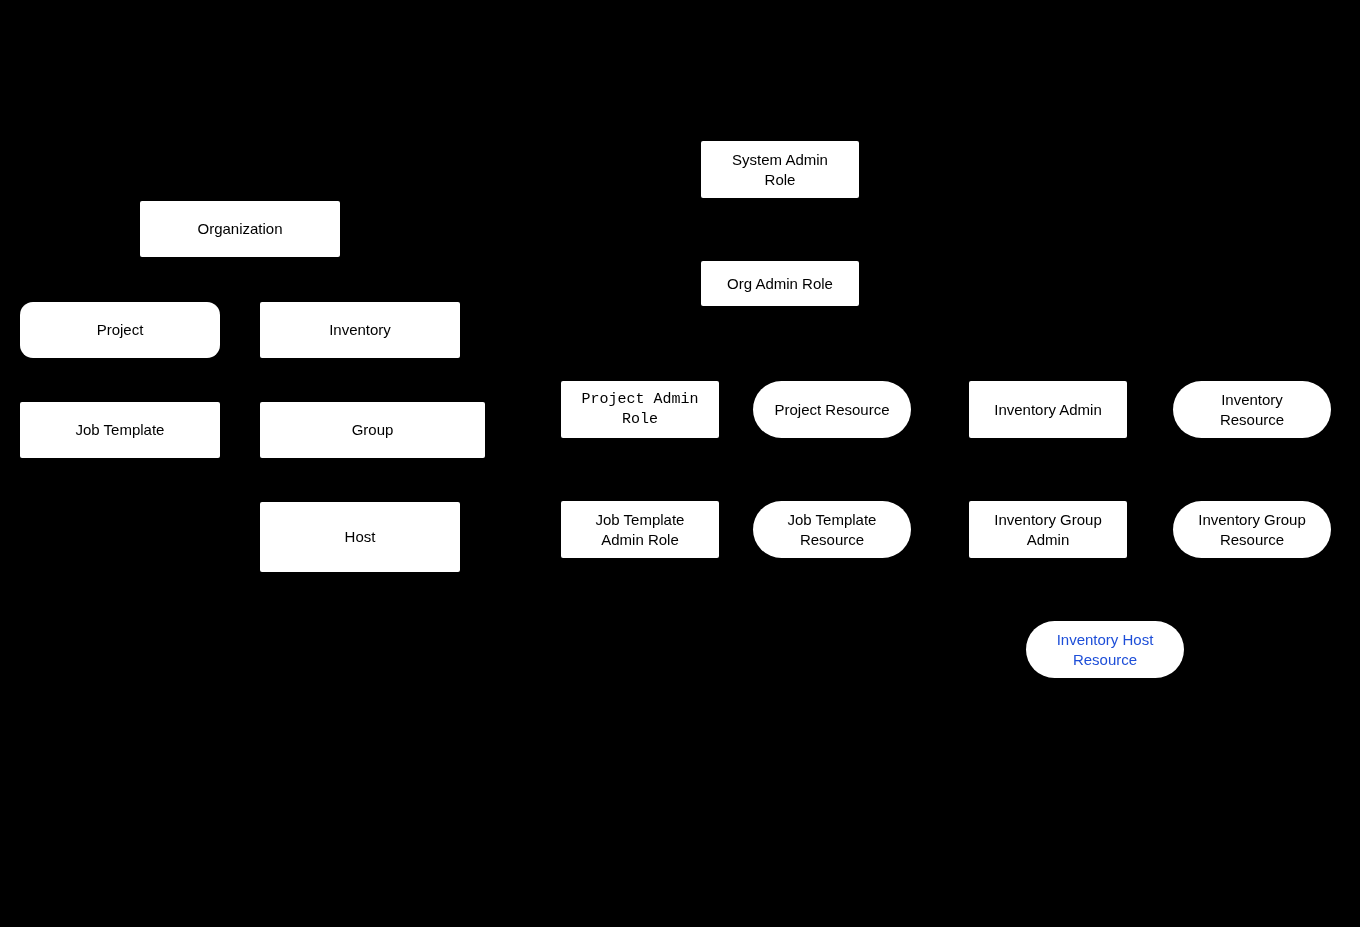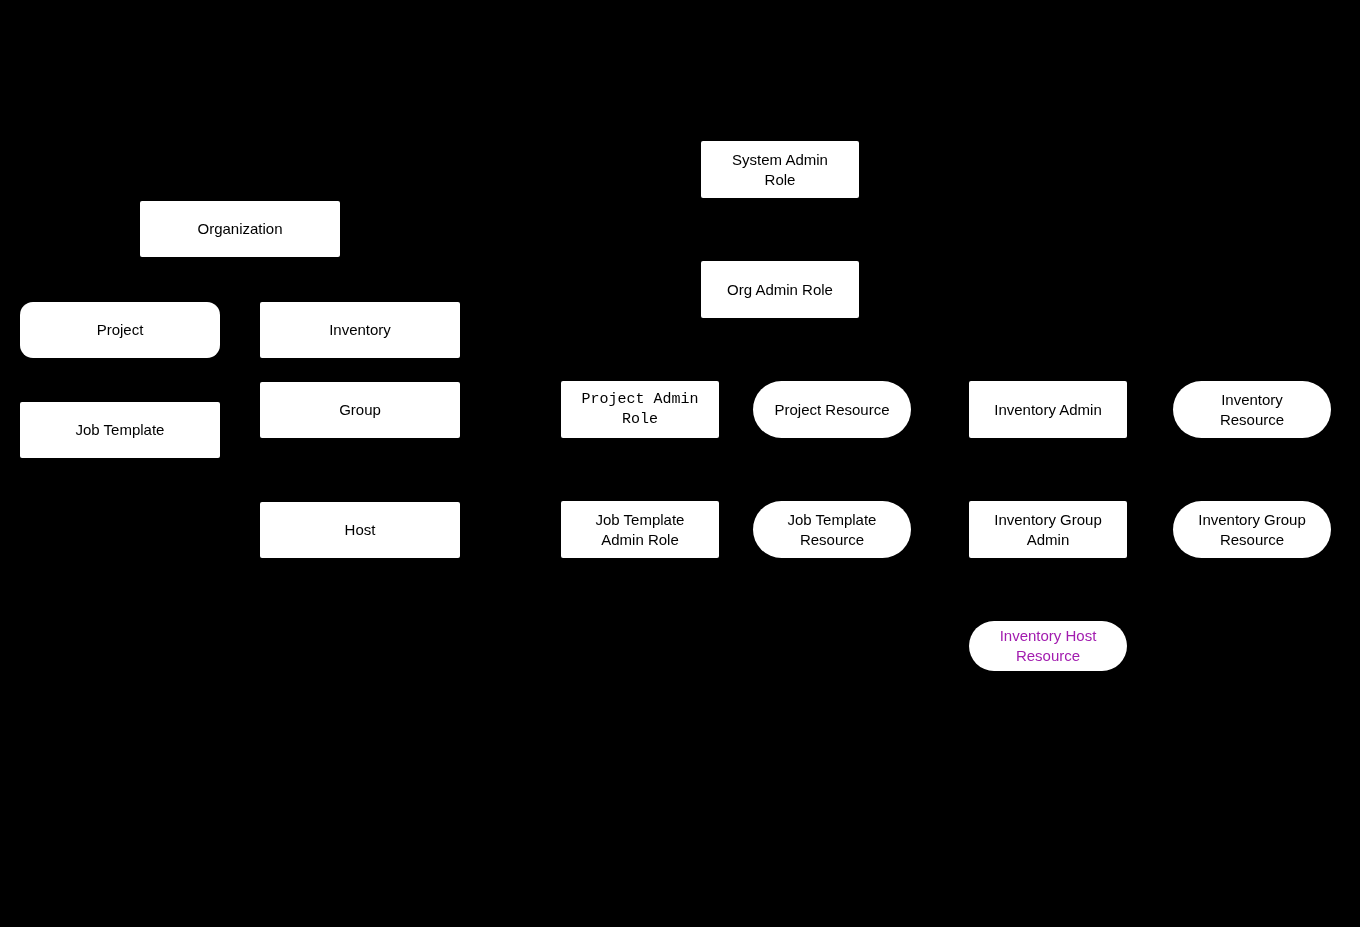--- a/index.html
+++ b/index.html
@@ -42,34 +42,34 @@
   }
 </style>
 </head>
 <body>
 
 <div id="canvas" style="background: rgb(0, 0, 0);">
     <div class="node rect" style="left: 140px; top: 201px; width: 200px; height: 56px; background: rgb(255, 255, 255); color: rgb(0, 0, 0);"><span class="node-label">Organization</span></div>
     <div class="node rect" style="left: 20px; top: 302px; width: 200px; height: 56px; background: rgb(255, 255, 255); color: rgb(0, 0, 0); border-radius: 13px;"><span class="node-label">Project</span></div>
     <div class="node rect" style="left: 260px; top: 302px; width: 200px; height: 56px; background: rgb(255, 255, 255); color: rgb(0, 0, 0);"><span class="node-label">Inventory</span></div>
     <div class="node rect" style="left: 20px; top: 402px; width: 200px; height: 56px; background: rgb(255, 255, 255); color: rgb(0, 0, 0);"><span class="node-label">Job Template</span></div>
-    <div class="node rect" style="left: 260px; top: 382px; width: 200px; height: 56px; background: rgb(255, 255, 255); color: rgb(0, 0, 0);"><span class="node-label">Group</span></div>
-    <div class="node rect" style="left: 260px; top: 502px; width: 200px; height: 56px; background: rgb(255, 255, 255); color: rgb(0, 0, 0); align-items: center;"><span class="node-label">Host</span></div>
+    <div class="node rect" style="left: 260px; top: 402px; width: 225px; height: 56px; background: rgb(255, 255, 255); color: rgb(0, 0, 0);"><span class="node-label">Group</span></div>
+    <div class="node rect" style="left: 260px; top: 502px; width: 200px; height: 70px; background: rgb(255, 255, 255); color: rgb(0, 0, 0); align-items: center;"><span class="node-label">Host</span></div>
     <div class="node rect" style="left: 701px; top: 141px; width: 158px; height: 57px; background: rgb(255, 255, 255); color: rgb(0, 0, 0);"><span class="node-label">System Admin
 Role</span></div>
-    <div class="node rect" style="left: 701px; top: 261px; width: 158px; height: 57px; background: rgb(255, 255, 255); color: rgb(0, 0, 0);"><span class="node-label">Org Admin Role</span></div>
+    <div class="node rect" style="left: 701px; top: 261px; width: 158px; height: 45px; background: rgb(255, 255, 255); color: rgb(0, 0, 0);"><span class="node-label">Org Admin Role</span></div>
     <div class="node rect" style="left: 561px; top: 381px; width: 158px; height: 57px; background: rgb(255, 255, 255); color: rgb(0, 0, 0); font-family: Liberation Mono, monospace;"><span class="node-label">Project Admin
 Role</span></div>
     <div class="node pill" style="left: 753px; top: 381px; width: 158px; height: 57px; background: rgb(255, 255, 255); color: rgb(0, 0, 0);"><span class="node-label">Project Resource</span></div>
     <div class="node rect" style="left: 969px; top: 381px; width: 158px; height: 57px; background: rgb(255, 255, 255); color: rgb(0, 0, 0);"><span class="node-label">Inventory Admin</span></div>
     <div class="node pill" style="left: 1173px; top: 381px; width: 158px; height: 57px; background: rgb(255, 255, 255); color: rgb(0, 0, 0);"><span class="node-label">Inventory
 Resource</span></div>
     <div class="node rect" style="left: 561px; top: 501px; width: 158px; height: 57px; background: rgb(255, 255, 255); color: rgb(0, 0, 0);"><span class="node-label">Job Template
 Admin Role</span></div>
     <div class="node pill" style="left: 753px; top: 501px; width: 158px; height: 57px; background: rgb(255, 255, 255); color: rgb(0, 0, 0);"><span class="node-label">Job Template
 Resource</span></div>
     <div class="node rect" style="left: 969px; top: 501px; width: 158px; height: 57px; background: rgb(255, 255, 255); color: rgb(0, 0, 0);"><span class="node-label">Inventory Group
 Admin</span></div>
     <div class="node pill" style="left: 1173px; top: 501px; width: 158px; height: 57px; background: rgb(255, 255, 255); color: rgb(0, 0, 0);"><span class="node-label">Inventory Group
 Resource</span></div>
-    <div class="node pill" style="left: 969px; top: 621px; width: 158px; height: 50px; background: rgb(255, 255, 255); color: #a21caf;"><span class="node-label">Inventory Host
+    <div class="node pill" style="left: 1026px; top: 621px; width: 158px; height: 57px; background: rgb(255, 255, 255); color: #1d4ed8;"><span class="node-label">Inventory Host
 Resource</span></div>
   </div>
 
 </body></html>

